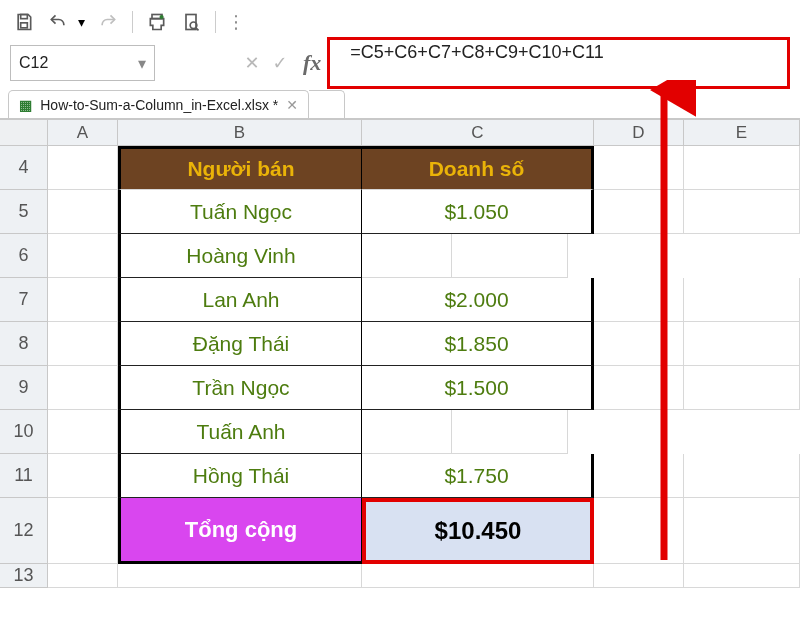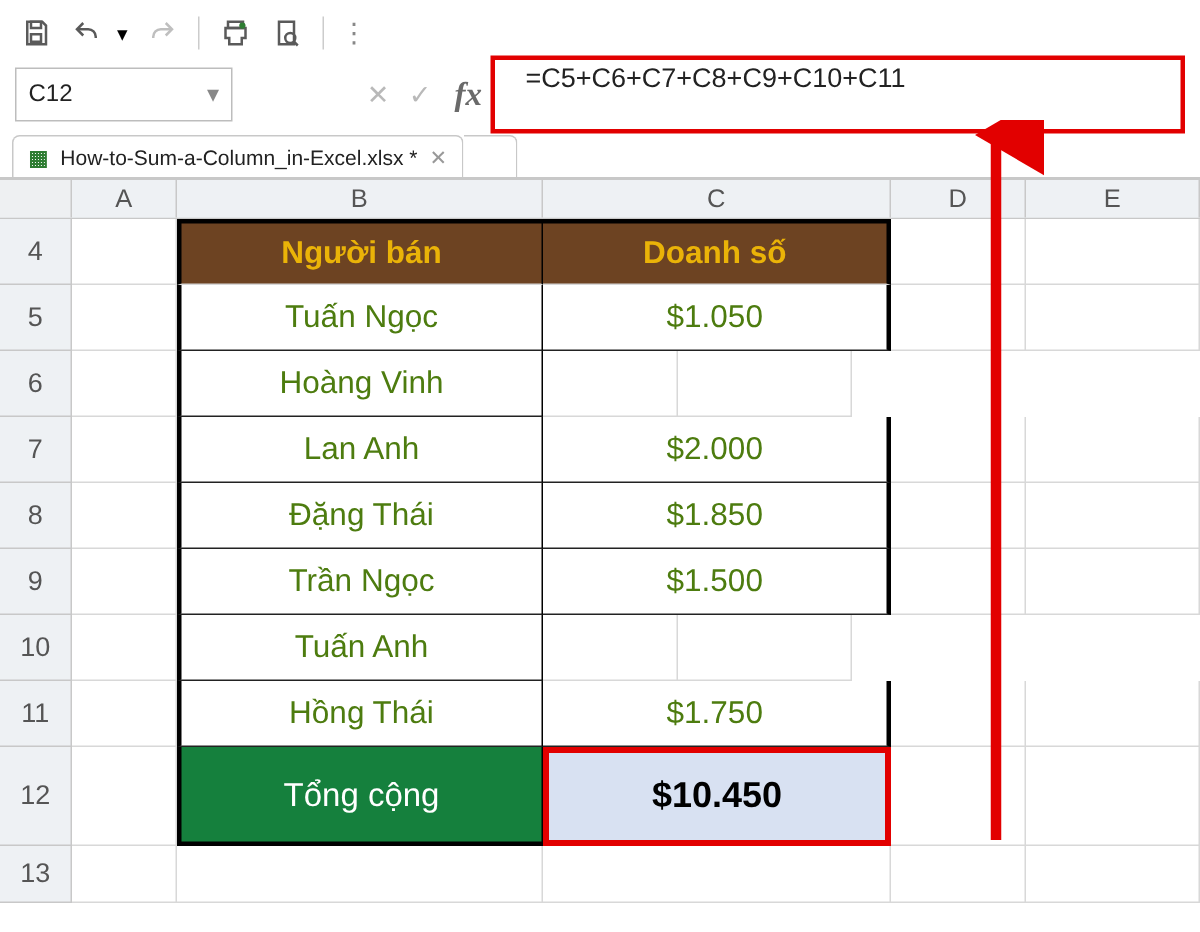--- a/index.html
+++ b/index.html
@@ -165,23 +165,23 @@
   }
   .tbody { background: #fff; }
   .tborder-l { border-left: 3px solid #000; }
   .tborder-r { border-right: 3px solid #000; }
   .tborder-t { border-top: 3px solid #000; }
   .tborder-b { border-bottom: 3px solid #000; }
   .tmid { border-right: 1px solid #000; }
   .t-row-divider { border-bottom: 1px solid #222; }
 
   .tfooter-label {
-    background: #15803d;
+    background: #d946ef;
     color: #fff;
-    font-weight: normal;
+    font-weight: bold;
     text-align: right;
   }
   .tfooter-val {
     background: #d8e1f2;
     color: #000;
     font-weight: bold;
     border: 4px solid #e20000;
   }
 
   
@@ -336,21 +336,21 @@
 
   <div class="row" style="height:66px">
     <div class="rowhdr">12</div>
     <div class="cell col-A"></div>
     <div class="cell col-B tfooter-label tborder-l tborder-b tmid" style="font-size:22px">Tổng cộng</div>
     <div class="cell col-C tfooter-val tborder-b tborder-r" style="font-size:24px">$10.450</div>
     <div class="cell col-D"></div>
     <div class="cell col-E"></div>
   </div>
 
-  <div class="row" style="height:38px">
+  <div class="row" style="height:24px">
     <div class="rowhdr">13</div>
     <div class="cell col-A"></div>
     <div class="cell col-B"></div>
     <div class="cell col-C"></div>
     <div class="cell col-D"></div>
     <div class="cell col-E"></div>
   </div>
 </div>
 
 <svg class="arrow-svg" width="60" height="510">

